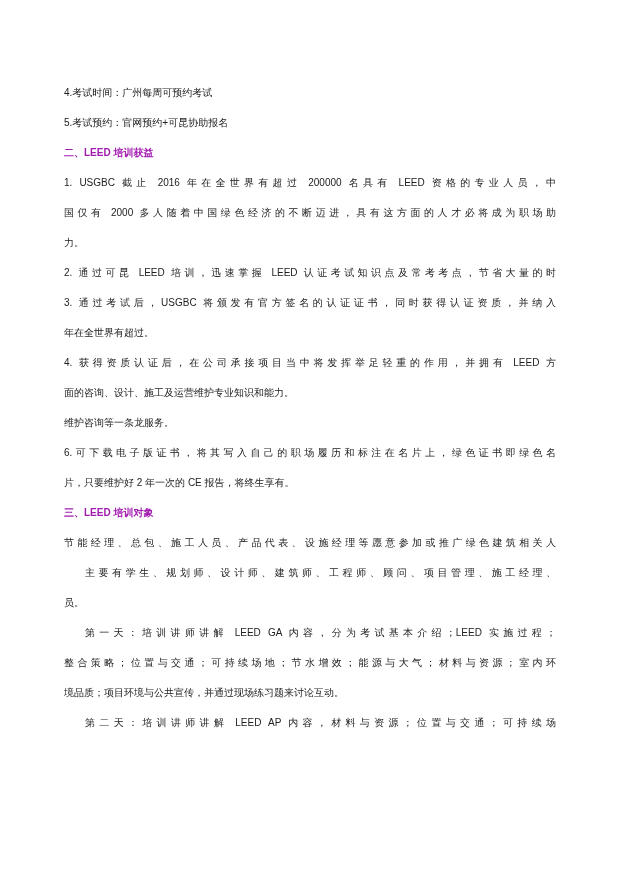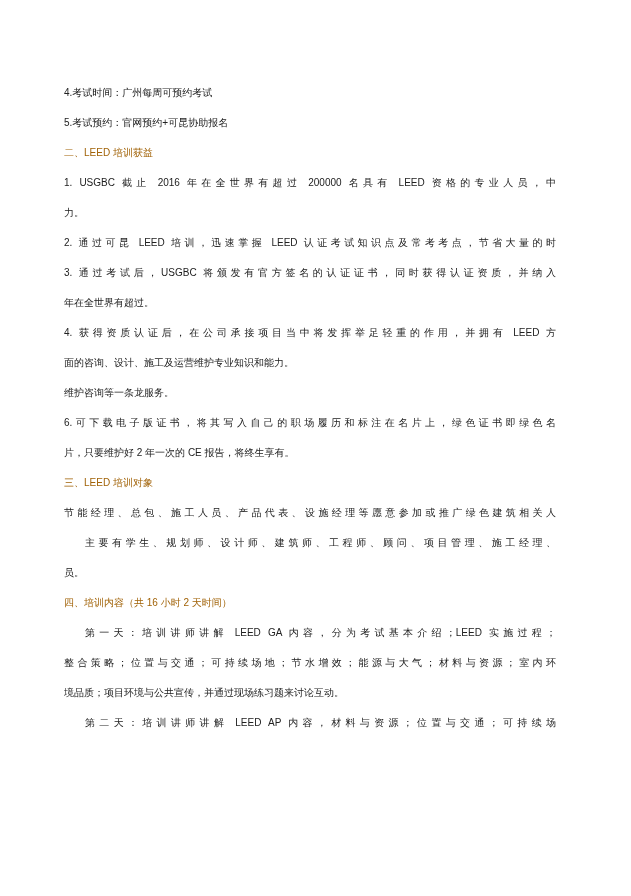--- a/index.html
+++ b/index.html
@@ -34,39 +34,40 @@
   .line.justify {
     white-space: normal;
     text-align: justify;
     text-align-last: justify;
     -moz-text-align-last: justify;
   }
   .line.indent {
     padding-left: 21px;
   }
   .line.heading {
-    font-weight: normal;
-    color: #a16207;
+    font-weight: bold;
+    color: #a21caf;
   }
   .run-bold {
     font-weight: normal;
   }
 </style>
 </head>
 <body>
 
 <div class="page">
   <div class="content">
 
     <div class="line"><span class="run-text">4.考试时间：广州每周可预约考试</span></div>
     <div class="line"><span class="run-text">5.考试预约：官网预约+可昆协助报名</span></div>
 
     <div class="line heading"><span class="run-text">二、LEED 培训获益</span></div>
 
     <div class="line justify"><span class="run-text">1. USGBC 截止 2016 年在全世界有超过 200000 名具有 LEED 资格的专业人员，中</span></div>
+    <div class="line justify"><span class="run-text">国仅有 2000 多人随着中国绿色经济的不断迈进，具有这方面的人才必将成为职场助</span></div>
     <div class="line"><span class="run-text">力。</span></div>
 
     <div class="line justify"><span class="run-text">2. 通过可昆 LEED 培训，迅速掌握 LEED 认证考试知识点及常考考点，节省大量的时</span></div>
 
     <div class="line justify"><span class="run-text">3. 通过考试后，USGBC 将颁发有官方签名的认证证书，同时获得认证资质，并纳入</span></div>
     <div class="line"><span class="run-text">年在全世界有超过。</span></div>
 
     <div class="line justify"><span class="run-text">4. 获得资质认证后，在公司承接项目当中将发挥举足轻重的作用，并拥有 LEED 方</span></div>
     <div class="line"><span class="run-text">面的咨询、设计、施工及运营维护专业知识和能力。</span></div>
 
@@ -74,21 +75,20 @@
 
     <div class="line justify"><span class="run-text">6.可下载电子版证书，将其写入自己的职场履历和标注在名片上，绿色证书即绿色名</span></div>
     <div class="line"><span class="run-text">片，只要维护好 2 年一次的 CE 报告，将终生享有。</span></div>
 
     <div class="line heading"><span class="run-text">三、LEED 培训对象</span></div>
 
     <div class="line justify"><span class="run-text">节能经理、总包、施工人员、产品代表、设施经理等愿意参加或推广绿色建筑相关人</span></div>
     <div class="line justify indent"><span class="run-text">主要有学生、规划师、设计师、建筑师、工程师、顾问、项目管理、施工经理、</span></div>
     <div class="line"><span class="run-text">员。</span></div>
 
-    <div class="line heading"><span class="run-text">四、培训内容（共 16 小时 2 天时间）</span></div>
 
     <div class="line justify indent"><span class="run-bold">第一天：</span><span class="run-text">培训讲师讲解 LEED GA 内容，分为考试基本介绍；LEED 实施过程；</span></div>
     <div class="line justify"><span class="run-text">整合策略；位置与交通；可持续场地；节水增效；能源与大气；材料与资源；室内环</span></div>
     <div class="line"><span class="run-text">境品质；项目环境与公共宣传，并通过现场练习题来讨论互动。</span></div>
 
     <div class="line justify indent"><span class="run-bold">第二天：</span><span class="run-text">培训讲师讲解 LEED AP 内容，材料与资源；位置与交通；可持续场</span></div>
 
   </div>
 </div>
 

